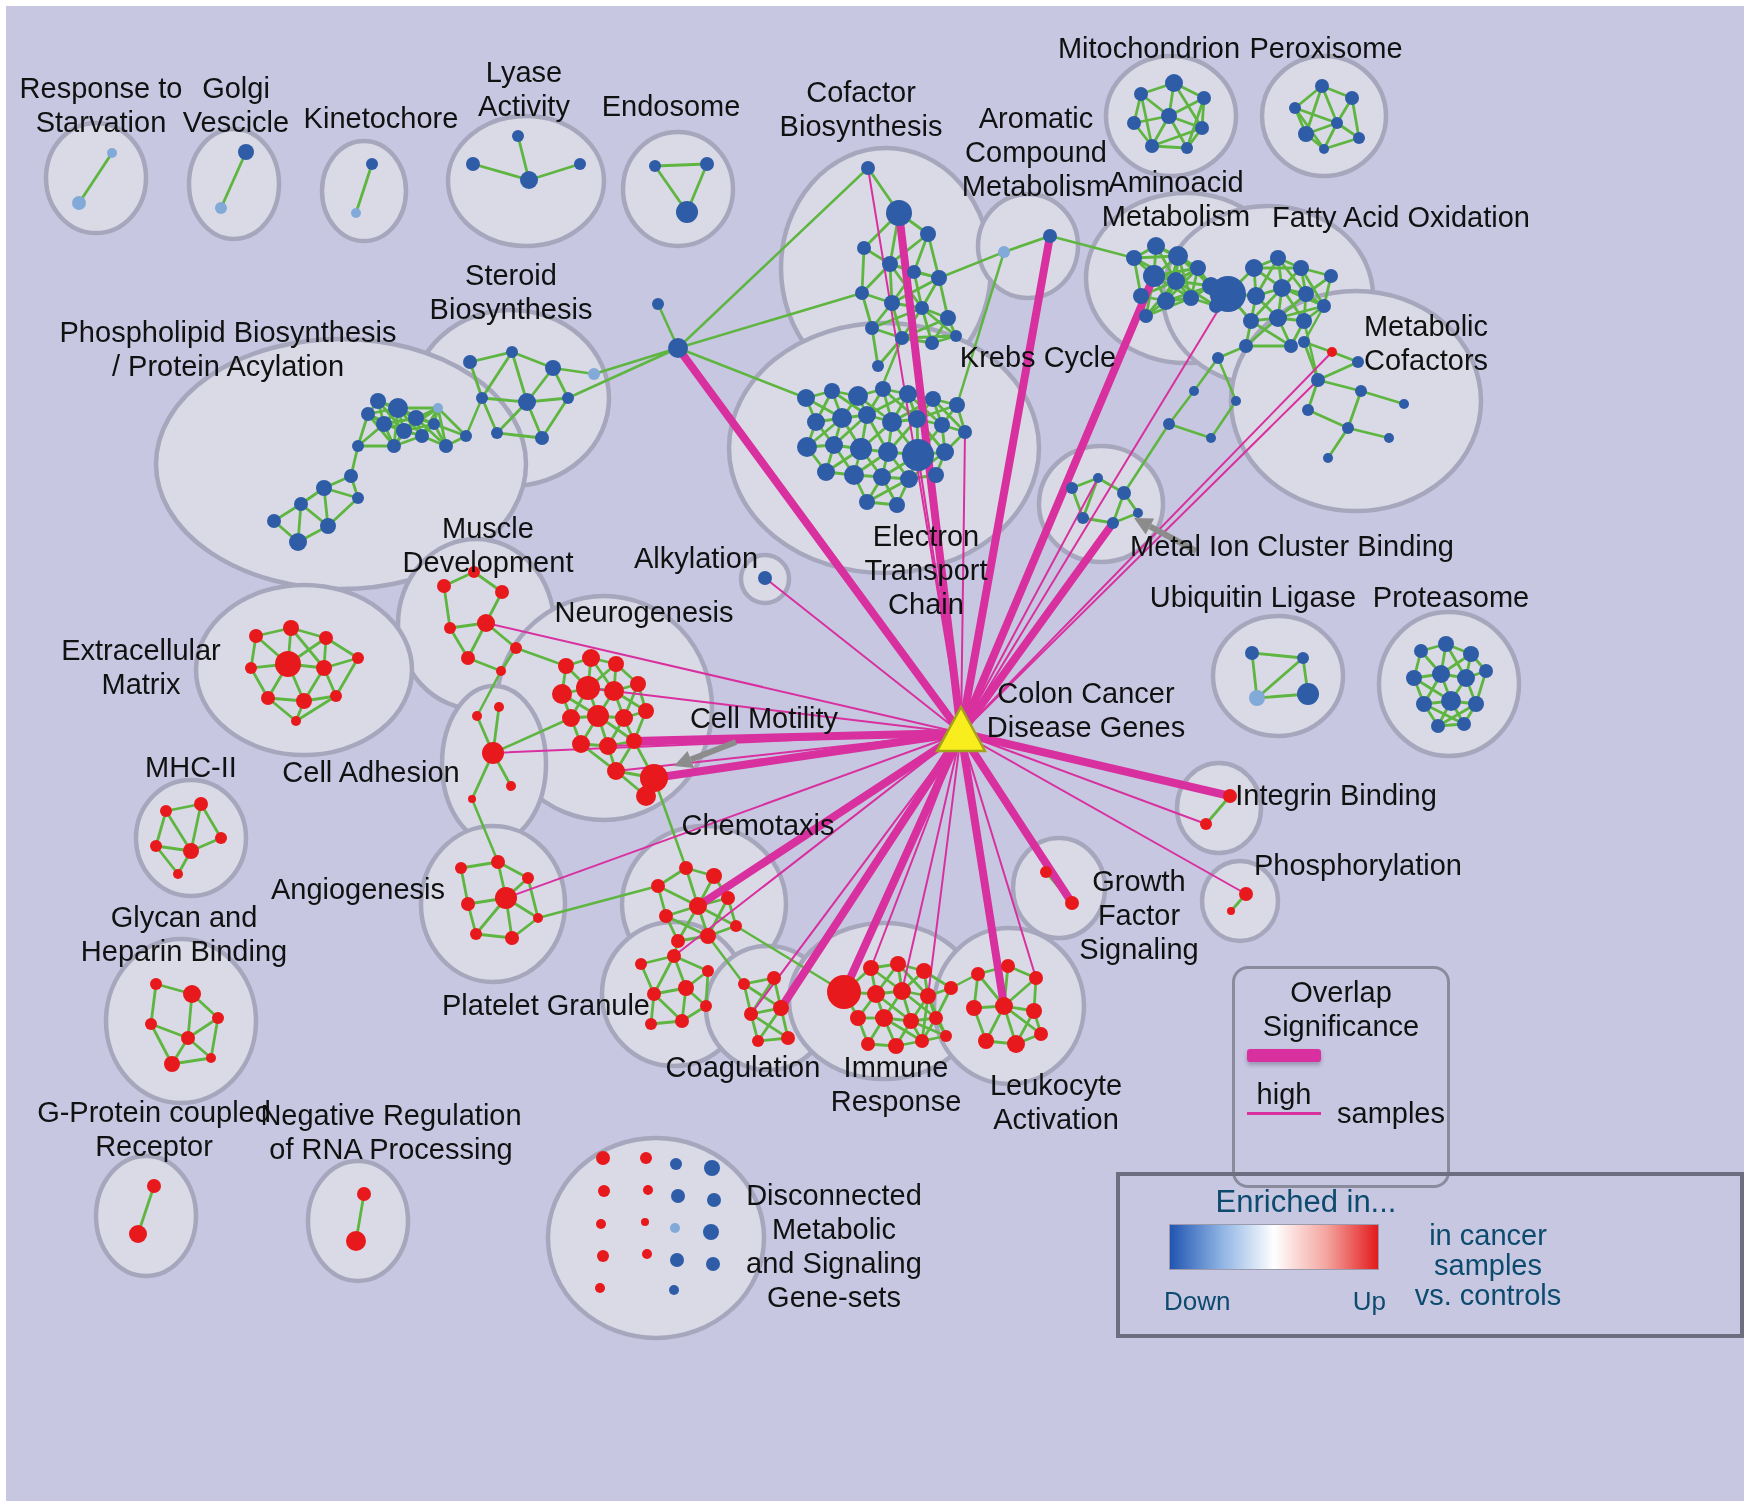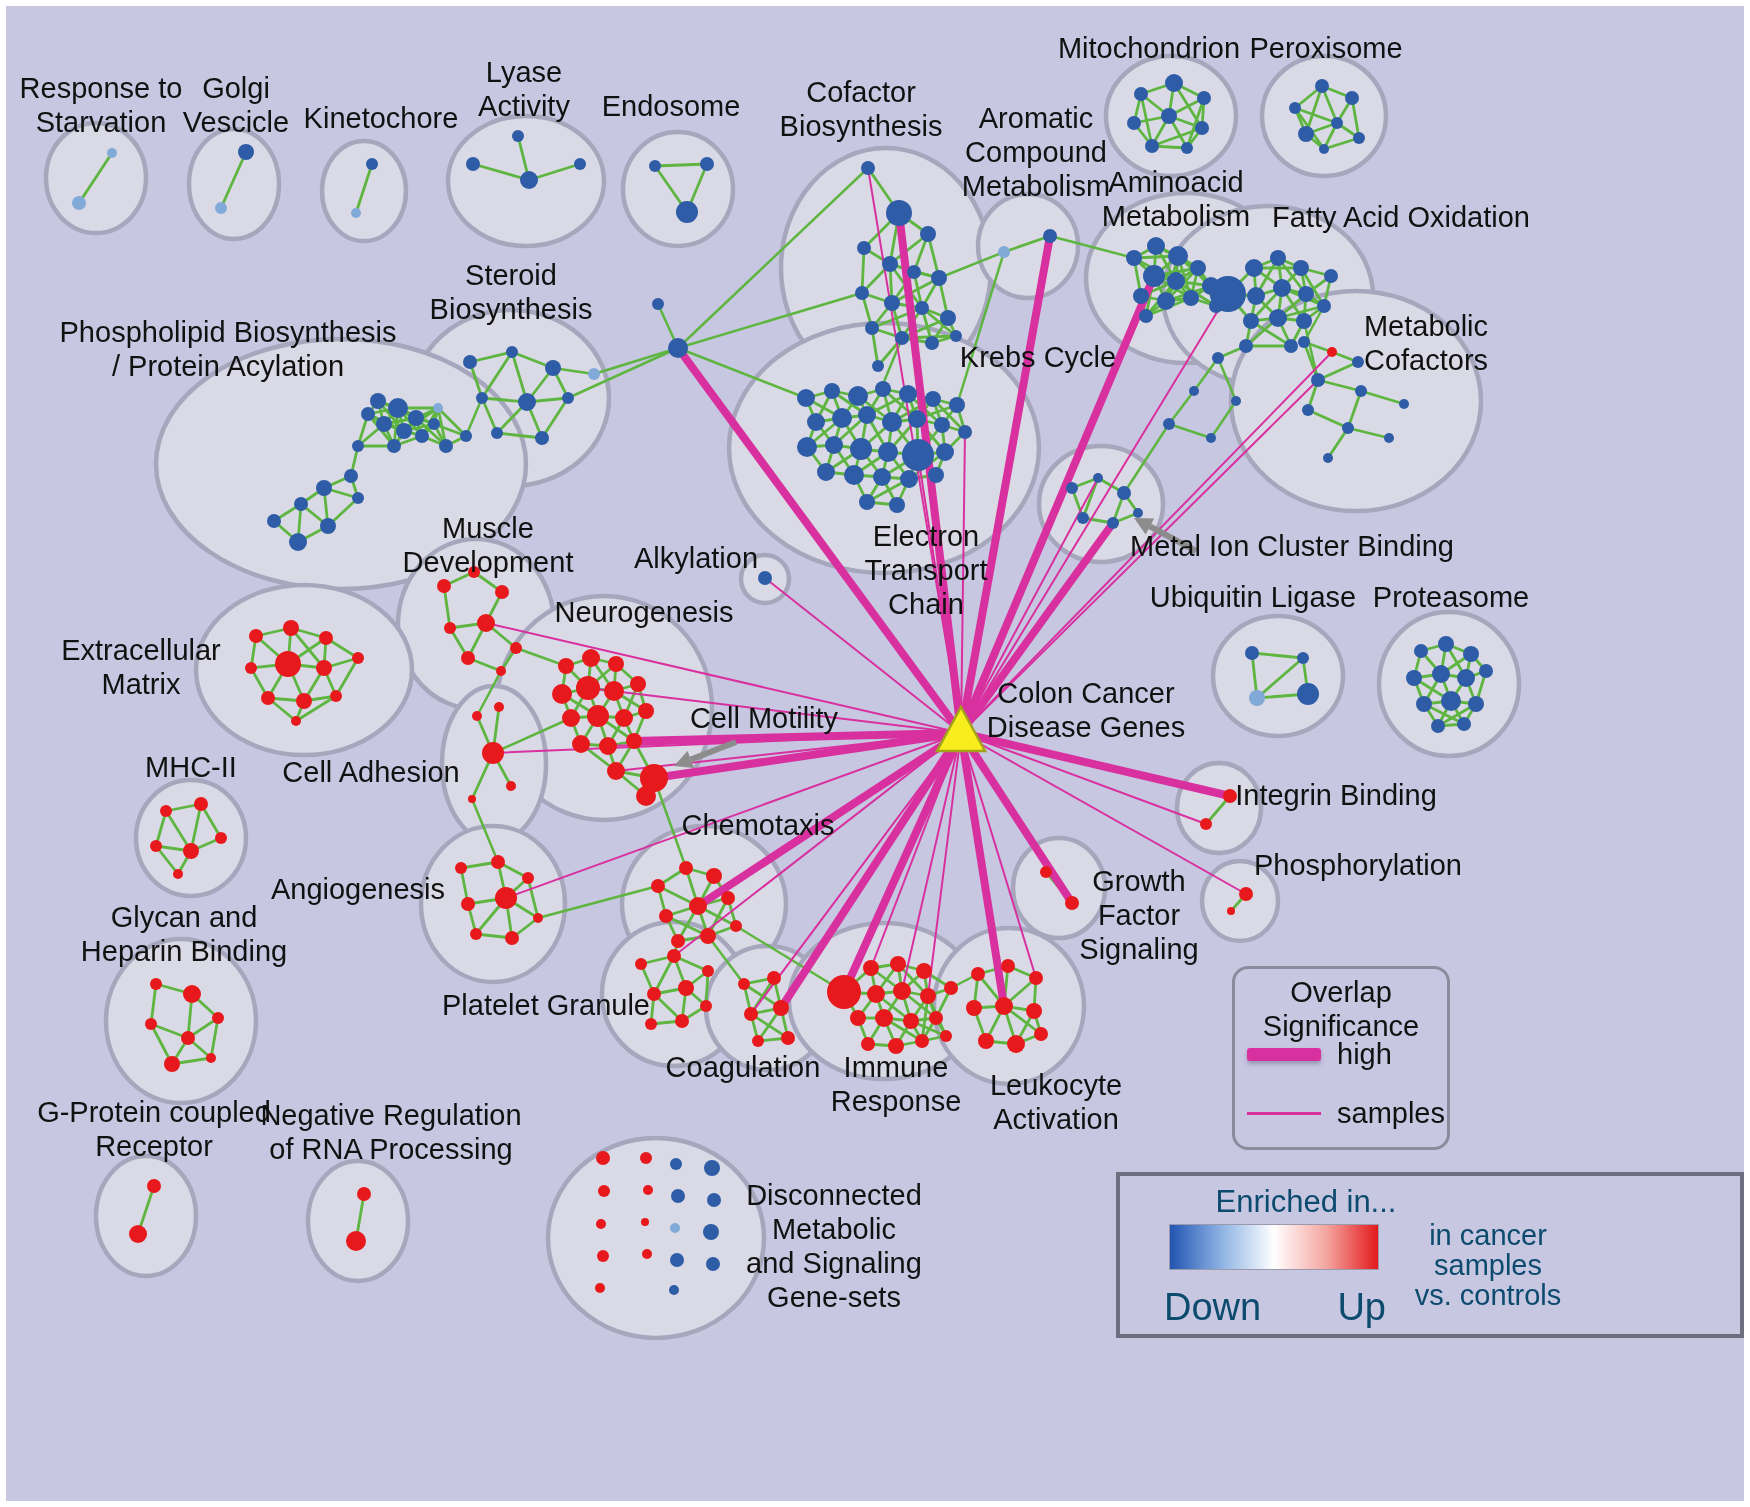--- a/index.html
+++ b/index.html
@@ -12,41 +12,41 @@
     font-family:"Liberation Sans",sans-serif;
     overflow:hidden;
   }
   .figure svg{position:absolute;left:0;top:0;}
   svg text{
     font-family:"Liberation Sans",sans-serif;
     fill:#111111;
   }
   
   .legend-overlap{
-    position:absolute;left:1226px;top:960px;width:218px;height:184px;
+    position:absolute;left:1226px;top:960px;width:218px;height:222px;
     border:3px solid #8b8b9e;border-radius:16px;box-sizing:border-box;
     font-size:29px;color:#111;
   }
   .lo-title{position:absolute;top:6px;left:0;width:100%;text-align:center;
     line-height:34px;white-space:pre-line;}
   .lo-row{position:absolute;left:12px;display:flex;align-items:center;gap:16px;}
-  .lo-row.r1{top:69px;}
+  .lo-row.r1{top:80px;flex-direction:column;}
   .lo-row.r2{top:128px;}
   .sig-line{display:inline-block;width:74px;}
   .sig-line.high{height:13px;border-radius:3px;box-shadow:0 3px 4px rgba(60,60,90,.35);}
   .sig-line.moderate{height:3px;}
   
   .legend-enriched{
     position:absolute;left:1110px;top:1166px;width:628px;height:166px;
     border:4px solid #6e6e80;box-sizing:border-box;
     font-size:29px;color:#0c4a6e;
   }
   .le-title{position:absolute;left:36px;top:8px;width:300px;text-align:center;font-size:31px;}
   .le-gradient{position:absolute;left:49px;top:48px;width:210px;height:46px;border:1px solid #9a9aac;box-sizing:border-box;}
-  .le-ends{position:absolute;left:44px;top:110px;width:222px;display:flex;justify-content:space-between;font-size:38px;}
+  .le-ends{position:absolute;left:44px;top:110px;width:222px;display:flex;justify-content:space-between;font-size:26px;}
   .le-right{position:absolute;left:268px;top:44px;width:200px;text-align:center;
     white-space:pre-line;line-height:30px;}
 </style>
 </head>
 <body>
 
 <div class="figure">
 
   <svg width="1750" height="1507" viewBox="0 0 1750 1507">
       <ellipse cx="90" cy="172" rx="50" ry="55" fill="#dadae6" stroke="#a6a6bd" stroke-width="4.5"></ellipse>

